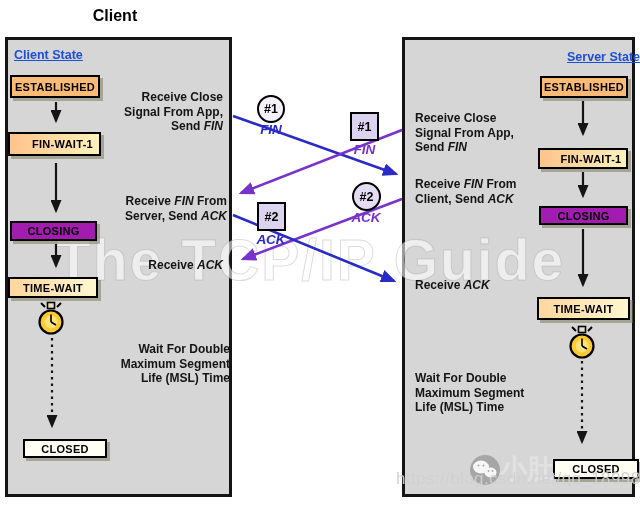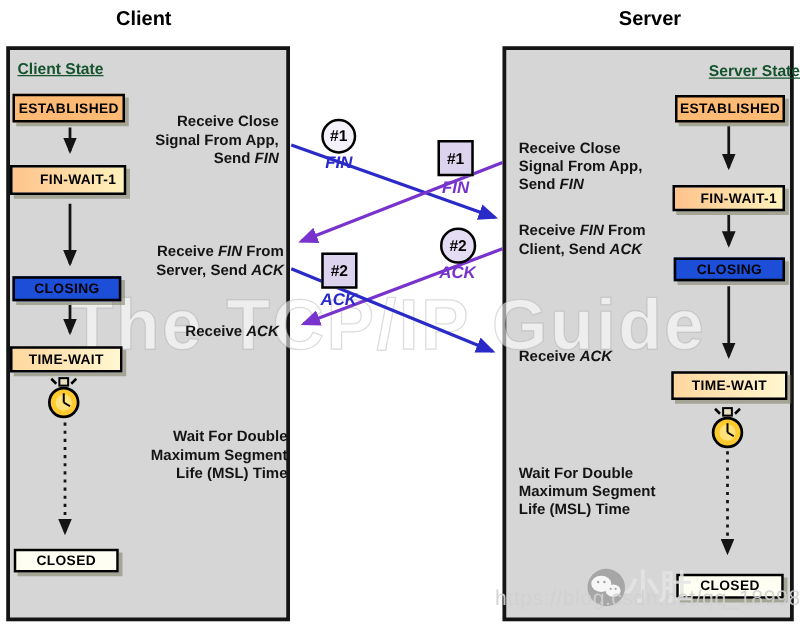--- a/index.html
+++ b/index.html
@@ -7,33 +7,33 @@
     position:relative;width:640px;height:505px;background:#ffffff;overflow:hidden;
     font-family:"Liberation Sans",sans-serif;color:#111;border-radius:20px;
   }
   .title{
     position:absolute;font-weight:bold;font-size:16px;text-align:center;color:#000;
   }
   .panel{
     position:absolute;background:#d6d6d6;border:3px solid #141414;box-sizing:border-box;
   }
   .state-header{
-    position:absolute;font-weight:bold;font-size:12.5px;text-decoration:underline;color:#14532d;
+    position:absolute;font-weight:bold;font-size:12.5px;text-decoration:underline;color:#1d4ed8;
   }
   .state-box{
     position:absolute;border:2px solid #000;box-sizing:border-box;
     display:flex;align-items:center;justify-content:center;
     font-weight:bold;font-size:11px;letter-spacing:.3px;color:#000;
     box-shadow:3px 3px 0 rgba(115,115,85,.5);
   }
   .st-green{background:#fdba74;}
   .st-peach{background:linear-gradient(90deg,#ffc38c,#fff2bb);padding-left:16px;}
-  .st-yellow{background:#1d4ed8;}
+  .st-yellow{background:#a21caf;}
   .st-cream{background:linear-gradient(90deg,#ffd79e,#fff7d0);}
-  .st-white{background:#fffef2;}
+  .st-white{background:#fffef2;margin-left:12px;}
   .ann{
     position:absolute;font-weight:bold;font-size:12px;line-height:14.5px;color:#141414;
   }
   .ann-r{text-align:right;}
   .ann-l{text-align:left;}
   .msg-shape{
     position:absolute;box-sizing:border-box;border:2px solid #000;
     display:flex;align-items:center;justify-content:center;
     font-weight:bold;font-size:12.5px;color:#000;
   }
@@ -62,21 +62,20 @@
   }
   .wm-wechat{position:absolute;left:468px;top:454px;z-index:5;opacity:.8;}
   .clock{position:absolute;}
 </style>
 </head>
 <body>
 
 <div class="stage">
 
   <div class="title" style="left:55px;top:7px;width:120px;">Client</div>
-  <div class="title" style="left:460px;top:7px;width:120px;">Server</div>
 
   <div class="panel" style="left:5px;top:37px;width:227px;height:460px;"></div>
   <div class="panel" style="left:402px;top:37px;width:233px;height:460px;"></div>
 
   <div class="wm-guide">The TCP/IP Guide</div>
 
   <svg class="svg-layer" width="640" height="505" viewBox="0 0 640 505">
     <defs>
       <marker id="mk-black" markerWidth="6" markerHeight="5" refX="5" refY="2.5" orient="auto">
           <path d="M0,0 L6,2.5 L0,5 Z" fill="#141414"></path>

